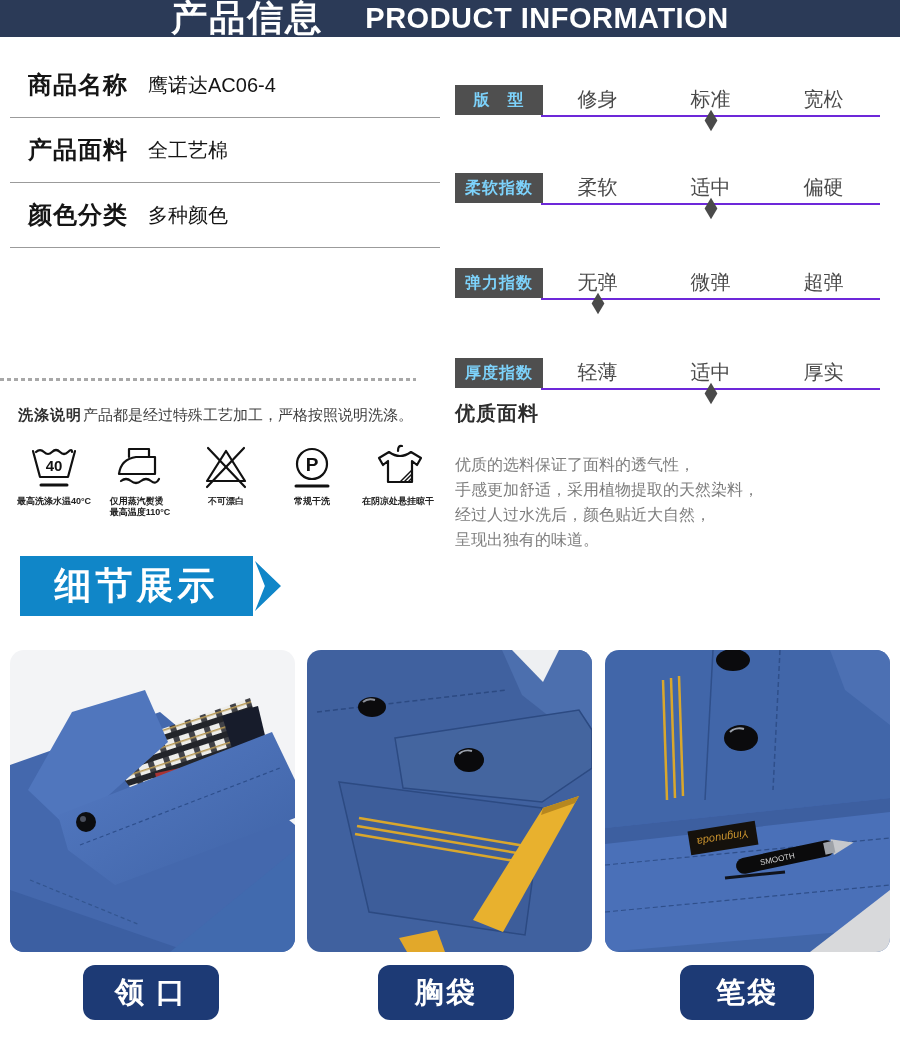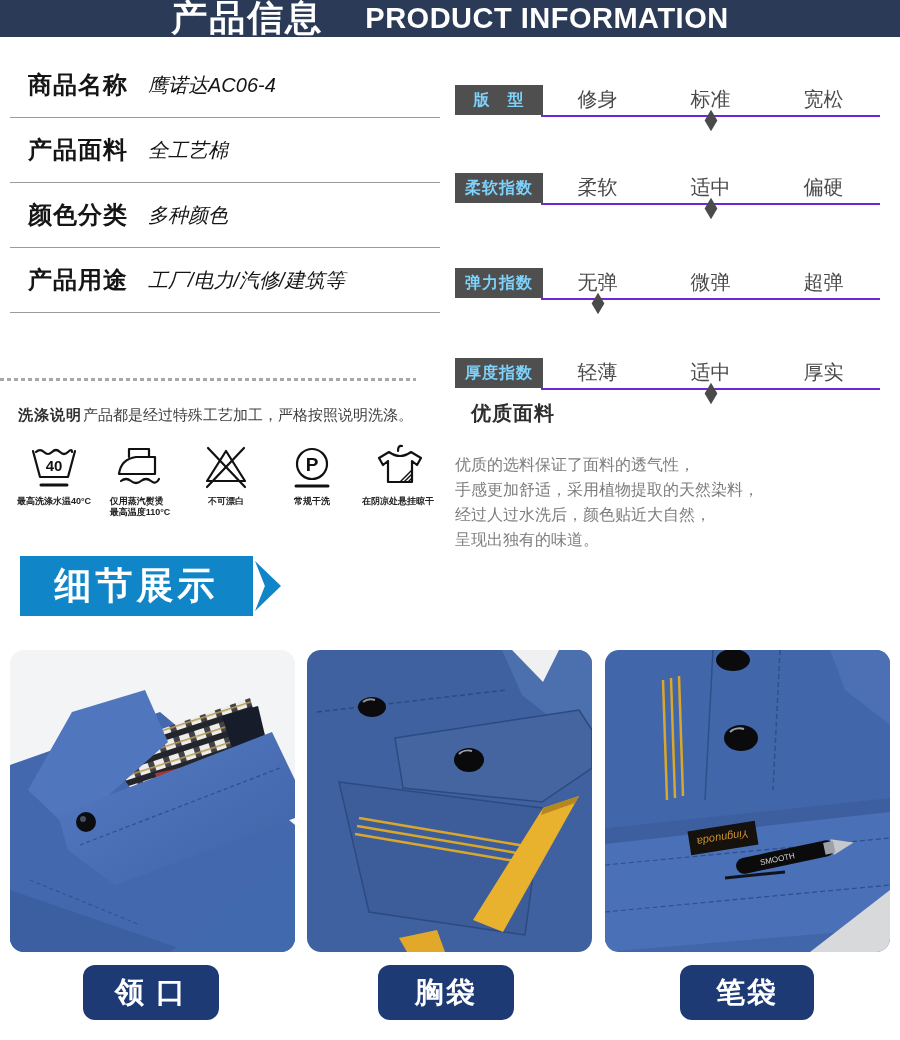--- a/index.html
+++ b/index.html
@@ -10,21 +10,21 @@
   .topbar{position:absolute;top:0;left:0;width:900px;height:37px;background:#2b3a57;
           display:flex;align-items:center;justify-content:center;gap:42px;color:#fff;}
   .t-zh{font-size:36px;font-weight:bold;letter-spacing:2px;}
   .t-en{font-size:29px;font-weight:bold;letter-spacing:0.5px;}
 
   
   .specs{position:absolute;left:10px;top:53px;width:430px;}
   .spec-row{height:65px;border-bottom:1px solid #9b9b9b;display:flex;align-items:center;
             padding-left:18px;box-sizing:border-box;}
   .spec-label{width:120px;font-weight:bold;font-size:24px;color:#151515;letter-spacing:1px;}
-  .spec-value{font-size:20px;color:#151515;font-style:italic;}
+  .spec-value{font-size:20px;color:#151515;}
 
   
   .ind-row{position:absolute;left:455px;width:425px;height:48px;}
   .ind-0{top:85px}.ind-1{top:173px}.ind-2{top:268px}.ind-3{top:358px}
   .ind-label{position:absolute;left:0;top:0;width:88px;height:30px;background:#4f4f4f;color:#7dd3fc;
              font-size:16px;font-weight:bold;display:flex;align-items:center;justify-content:center;
              letter-spacing:1px;}
   .ind-track{position:absolute;left:86px;right:0;top:0;height:30px;border-bottom:2px solid #6d28d9;
              display:flex;}
   .opt{flex:1;text-align:center;font-size:20px;color:#4a4a4a;line-height:28px;}
@@ -39,21 +39,21 @@
   .washing-label{font-weight:bold;color:#2e2e2e;letter-spacing:1px;white-space:nowrap;}
   .washing-note{color:#3d3d3d;white-space:nowrap;}
   .icons-row{position:absolute;left:12px;top:443px;width:428px;display:flex;justify-content:space-between;}
   .icon-item{width:84px;display:flex;flex-direction:column;align-items:center;}
   .icon-item svg{width:50px;height:46px;}
   .icon-caption{margin-top:3px;font-size:9px;font-weight:bold;color:#222;
                 white-space:pre-line;line-height:11px;}
 
   
   .fabric{position:absolute;left:455px;top:400px;width:435px;}
-  .fabric-heading{font-size:20px;font-weight:bold;color:#2e2e2e;letter-spacing:1px;margin-left:16px;}
+  .fabric-heading{font-size:20px;font-weight:bold;color:#2e2e2e;letter-spacing:1px;}
   .fabric-text{margin-top:25px;font-size:16px;color:#7d7d7d;line-height:25px;}
 
   
   .banner{position:absolute;left:20px;top:556px;width:233px;height:60px;background:#1086c8;color:#fff;
           display:flex;align-items:center;justify-content:center;font-size:37px;font-weight:bold;
           letter-spacing:4px;}
   .banner-arrow{position:absolute;left:255px;top:561px;width:26px;height:50px;background:#1086c8;
           clip-path:polygon(0 0,100% 50%,0 100%,38% 50%);}
 
   
@@ -82,24 +82,20 @@
       <span class="spec-label">商品名称</span>
       <span class="spec-value">鹰诺达AC06-4</span>
     </div>
     <div class="spec-row">
       <span class="spec-label">产品面料</span>
       <span class="spec-value">全工艺棉</span>
     </div>
     <div class="spec-row">
       <span class="spec-label">颜色分类</span>
       <span class="spec-value">多种颜色</span>
-    </div>
-    <div class="spec-row">
-      <span class="spec-label">产品用途</span>
-      <span class="spec-value">工厂/电力/汽修/建筑等</span>
     </div>
   </section>
 
   <div class="ind-row ind-0">
     <div class="ind-label">版　型</div>
     <div class="ind-track">
       <span class="opt">修身</span>
       <span class="opt">标准</span>
       <span class="opt">宽松</span>
       <i class="marker" style="left: 50%;"></i>

